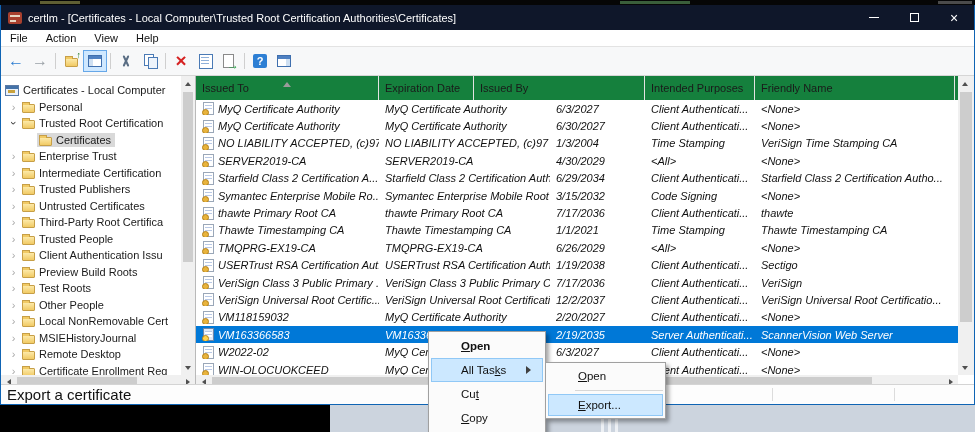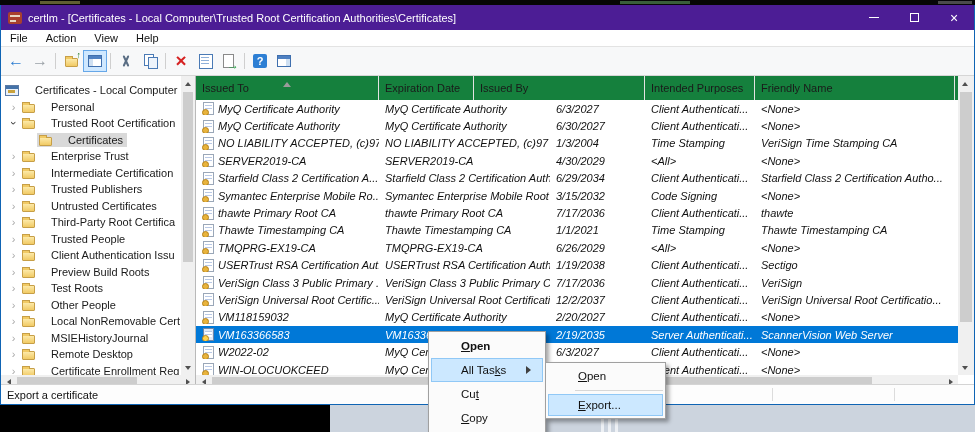--- a/index.html
+++ b/index.html
@@ -8,21 +8,21 @@
   .screen { position:relative; width:975px; height:432px; background:#000; }
 
   
   .top-strip { position:absolute; left:0; top:0; width:975px; height:5px; background:#060606; }
   .speck { position:absolute; top:1px; height:3px; }
 
   
   .window { position:absolute; left:0; top:5px; width:975px; height:400px; background:#fff;
             border-left:1px solid #0f64b4; border-right:1px solid #0f64b4; border-bottom:1px solid #0f64b4; }
 
-  .titlebar { position:absolute; left:0; top:0; width:100%; height:25px; background:#4c1d95;
+  .titlebar { position:absolute; left:0; top:0; width:100%; height:25px; background:#0f172a;
               display:flex; align-items:center; color:#fff; font-size:11px; }
   .app-icon { width:14px; height:12px; margin:0 6px 0 7px; background:#a8402e; border-radius:2px; position:relative; flex:none; }
   .app-icon::before { content:""; position:absolute; left:2px; top:3px; right:2px; height:2px; background:#e8d6c2; }
   .app-icon::after  { content:""; position:absolute; left:2px; bottom:2px; width:6px; height:2px; background:#e8d6c2; }
   .title-text { white-space:nowrap; overflow:hidden; }
   .win-controls { margin-left:auto; display:flex; height:100%; }
   .win-btn { width:40px; height:100%; display:flex; align-items:center; justify-content:center; color:#fff; }
   .glyph-min { width:10px; height:1px; background:#fff; display:block; }
   .glyph-max { width:9px; height:9px; border:1px solid #fff; display:block; }
   .glyph-close { font-size:14px; line-height:10px; }
@@ -58,21 +58,21 @@
   .ic-export-list::after { content:"\2192"; position:absolute; right:-1px; bottom:-3px; color:#1e9e3e; font-weight:bold; font-size:12px; }
   .ic-help::before { content:"?"; display:block; width:14px; height:14px; background:#2d7fd4; color:#fff; font-weight:bold; border-radius:2px; text-align:center; line-height:14px; font-size:11px; }
 
   
   .main { position:absolute; left:0; top:71px; width:973px; height:313px; display:flex; background:#fff; }
   .tree-panel { position:relative; width:195px; height:100%; border-right:1px solid #b9b9b9; background:#fff; overflow:hidden; }
   .tree-rows { position:absolute; left:0; top:6px; right:14px; bottom:14px; overflow:hidden; }
   .tree-row { display:flex; align-items:center; height:16.5px; font-size:11px; color:#1a1a1a; white-space:nowrap; }
   .chev { width:13px; flex:none; text-align:center; font-size:11px; color:#a8a8a8; line-height:10px; }
   .chev.expanded { color:#3b3b3b; transform:rotate(90deg); }
-  .tree-node { display:flex; align-items:center; gap:16px; padding:1px 4px 1px 2px; }
+  .tree-node { display:flex; align-items:center; gap:4px; padding:1px 4px 1px 2px; }
   .tree-node.selected { background:#d9d9d9; }
   .console-glyph { width:14px; height:11px; border:1px solid #5b7aa6; background:#eaf1fa; position:relative; flex:none; }
   .console-glyph::before { content:""; position:absolute; left:0; right:0; top:0; height:3px; background:#4472a8; }
   .console-glyph::after { content:""; position:absolute; left:2px; bottom:2px; width:7px; height:3px; background:#c9a23e; }
 
   .list-panel { position:relative; flex:1; height:100%; background:#fff; overflow:hidden; }
   .list-header { position:absolute; left:0; top:0; right:16px; height:24px; display:flex; background:#15803d; font-size:11px; color:#1a1a1a; }
   .hcell { position:relative; border-right:1px solid #e3e3e3; padding:6px 0 0 6px; white-space:nowrap; overflow:hidden; flex:none; }
   .sort-up { position:absolute; top:2px; left:50%; width:0; height:0; border:4px solid transparent; border-bottom:5px solid #9b9b9b; margin-left:-4px; }
   .list-rows { position:absolute; left:0; top:24px; right:16px; bottom:14px; overflow:hidden; font-size:11px; color:#111; }
@@ -95,21 +95,21 @@
   .tri.up { border-bottom:4px solid #505050; margin-top:-2px; }
   .tri.down { border-top:4px solid #505050; margin-bottom:-2px; }
   .tri.left { border-right:4px solid #505050; margin-left:-2px; }
   .tri.right { border-left:4px solid #505050; margin-right:-2px; }
   .vthumb { position:absolute; left:2px; right:2px; background:#cdcdcd; }
   .hthumb { height:10px; background:#cdcdcd; flex:none; }
   .vscroll .sb-btn { position:absolute; left:0; }
   .vscroll .sb-top { top:0; } .vscroll .sb-bottom { bottom:0; }
 
   .statusbar { position:absolute; left:0; bottom:0; width:100%; height:20px; background:#fdfdfd;
-               border-top:1px solid #d4d4d4; font-size:11px; color:#111; display:flex; align-items:center; padding-left:6px; }
+               border-top:1px solid #d4d4d4; font-size:15px; color:#111; display:flex; align-items:center; padding-left:6px; }
   .sb-div { position:absolute; top:3px; bottom:3px; width:1px; background:#dcdcdc; }
 
   
   .desktop-black { position:absolute; left:0; top:405px; width:330px; height:27px; background:#000; }
   .desktop-gray  { position:absolute; left:330px; top:405px; right:0; height:27px; background:#ccd4de; }
   .stripe { position:absolute; top:0; bottom:0; width:3px; background:#eef1f5; }
 
   
   .menu-pop { position:absolute; background:#fbfbfb; border:1px solid #a0a0a0; box-shadow:3px 3px 4px rgba(0,0,0,.35);
               font-size:11.5px; color:#111; padding:2px 0; z-index:40; }

